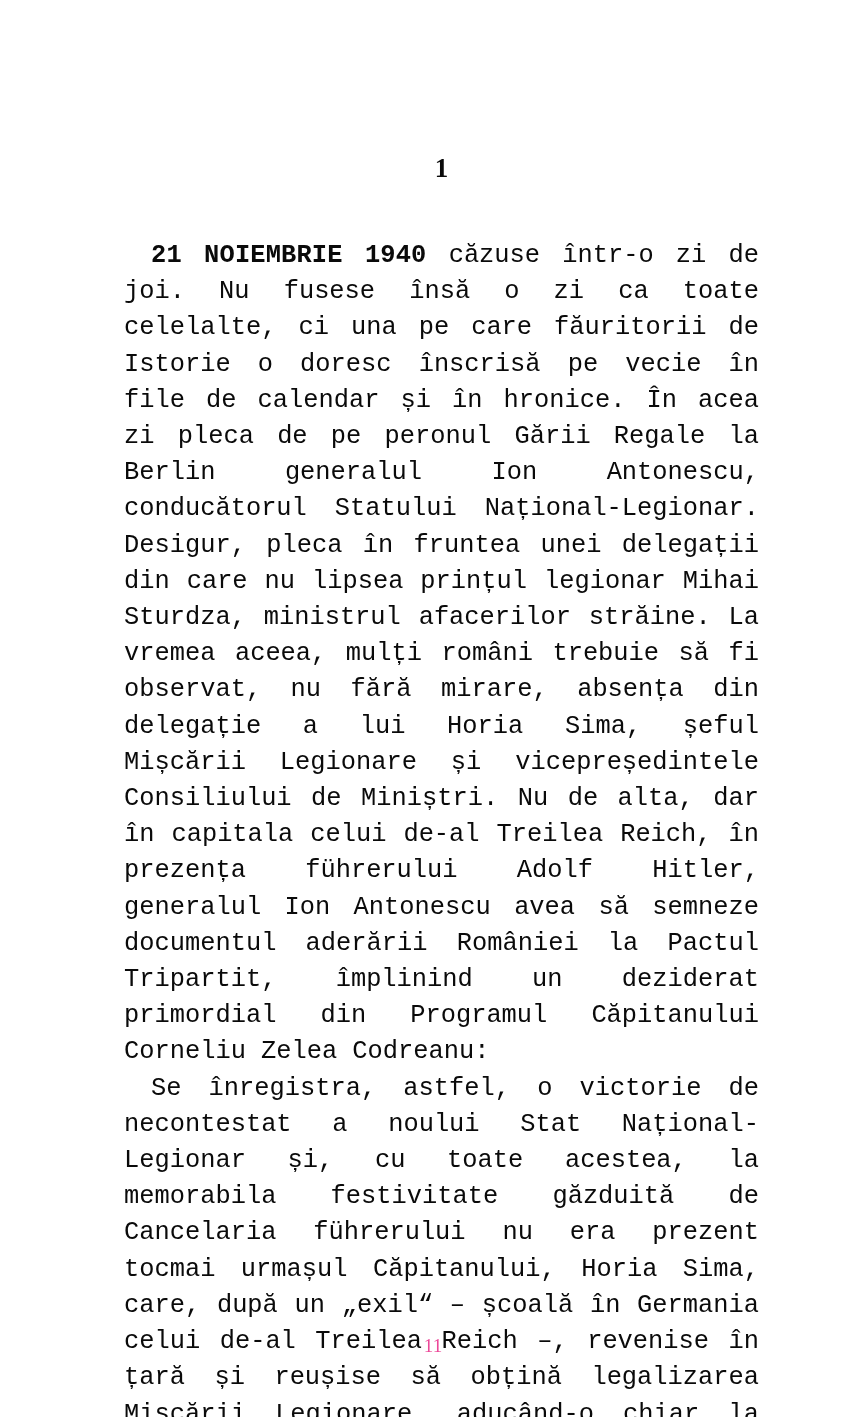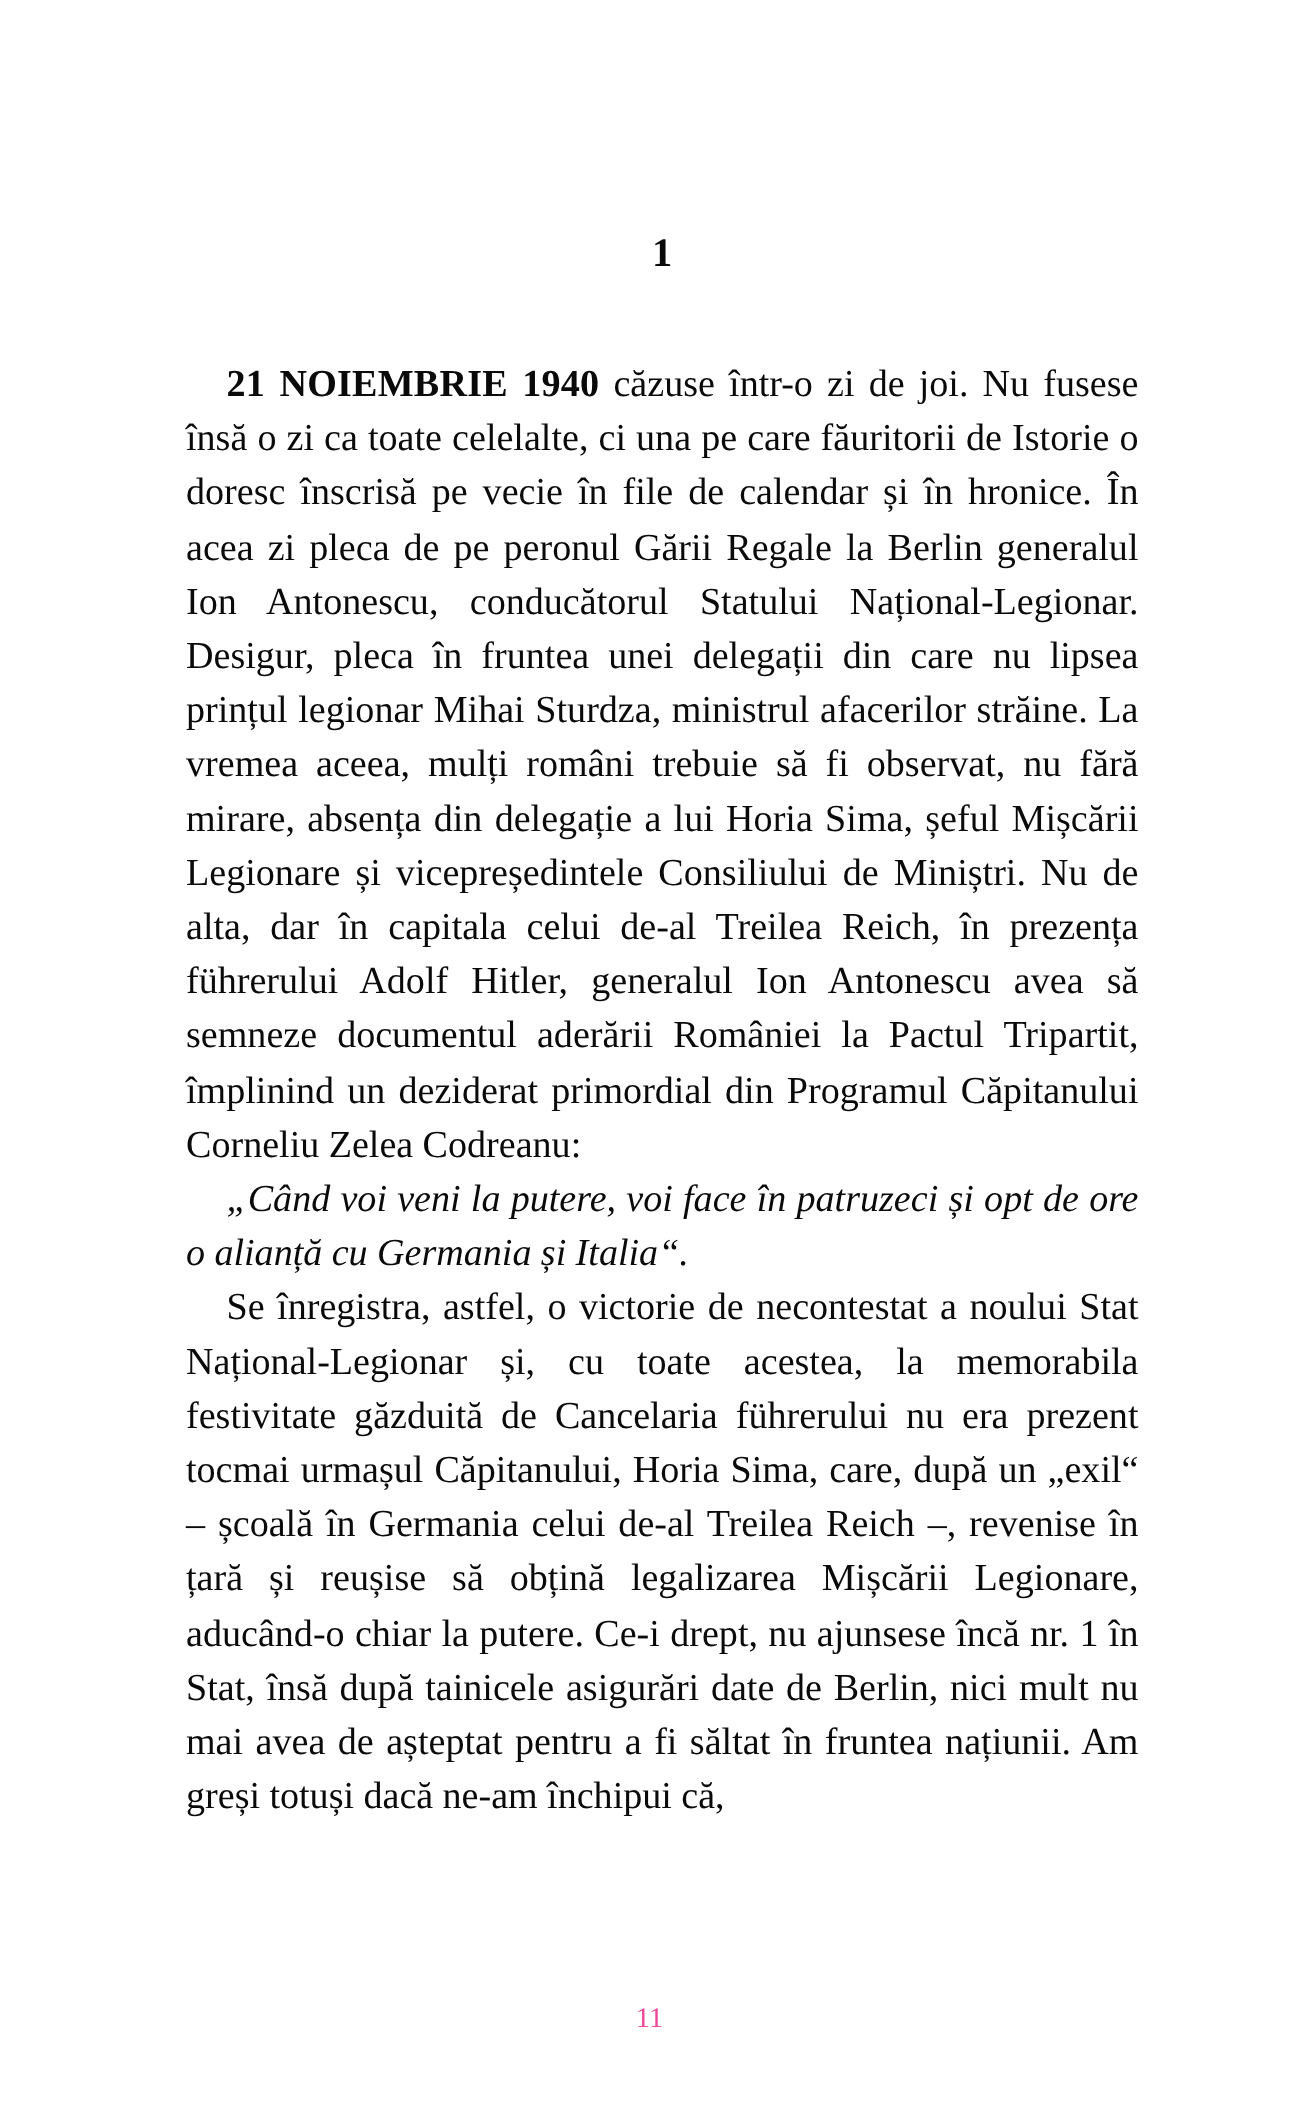--- a/index.html
+++ b/index.html
@@ -40,20 +40,21 @@
   }
   p.body-par {
     font-size: 25.4px;
     line-height: 36.2px;
     margin: 0;
     text-align: justify;
     text-indent: 27px;
     hyphens: manual;
     -webkit-hyphens: manual;
     word-spacing: -0.1px;
+    font-family: Liberation Mono, monospace;
   }
   p.body-par.quote-par {
     font-style: italic;
   }
   .lead-caps {
     font-weight: bold;
     font-variant-numeric: oldstyle-nums;
     letter-spacing: 0.15px;
   }
   .folio {
@@ -73,21 +74,20 @@
 <body style="color: rgb(10, 10, 10);">
 
 <div class="page" style="background: rgb(255, 255, 255);">
 
   <div class="text-block">
 
     <div class="chapter-number">1</div>
 
     <p class="body-par"><span class="lead-caps">21 NOIEMBRIE 1940</span><span> căzuse într-o zi de joi. Nu fusese însă o zi ca toate celelalte, ci una pe care făuritorii de Istorie o doresc înscrisă pe vecie în file de calendar și în hronice. În acea zi pleca de pe peronul Gării Regale la Berlin generalul Ion Antonescu, conducătorul Statului Național-Legionar. Desigur, pleca în fruntea unei delegații din care nu lipsea prințul legionar Mihai Sturdza, ministrul afacerilor străine. La vremea aceea, mulți români trebuie să fi observat, nu fără mirare, absența din delegație a lui Horia Sima, șeful Mișcării Legionare și vicepreședintele Consiliului de Miniștri. Nu de alta, dar în capitala celui de-al Treilea Reich, în prezența führerului Adolf Hitler, generalul Ion Antonescu avea să semneze documentul aderării României la Pactul Tripartit, împlinind un deziderat primordial din Programul Căpitanului Corneliu Zelea Codreanu:</span></p>
 
-    <p class="body-par quote-par"><span>„Când voi veni la putere, voi face în patruzeci și opt de ore o alianță cu Germania și Italia“.</span></p>
 
     <p class="body-par"><span>Se înregistra, astfel, o victorie de necontestat a noului Stat Național-Legionar și, cu toate acestea, la memorabila festivitate găzduită de Cancelaria führerului nu era prezent tocmai urmașul Căpitanului, Horia Sima, care, după un „exil“ – școală în Germania celui de-al Treilea Reich –, revenise în țară și reușise să obțină legalizarea Mișcării Legionare, aducând-o chiar la putere. Ce-i drept, nu ajunsese încă nr. 1 în Stat, însă după tainicele asigurări date de Berlin, nici mult nu mai avea de așteptat pentru a fi săltat în fruntea națiunii. Am greși totuși dacă ne-am închipui că,</span></p>
 
   </div>
 
   <div class="folio">11</div>
 
 </div>
 
 </body></html>

